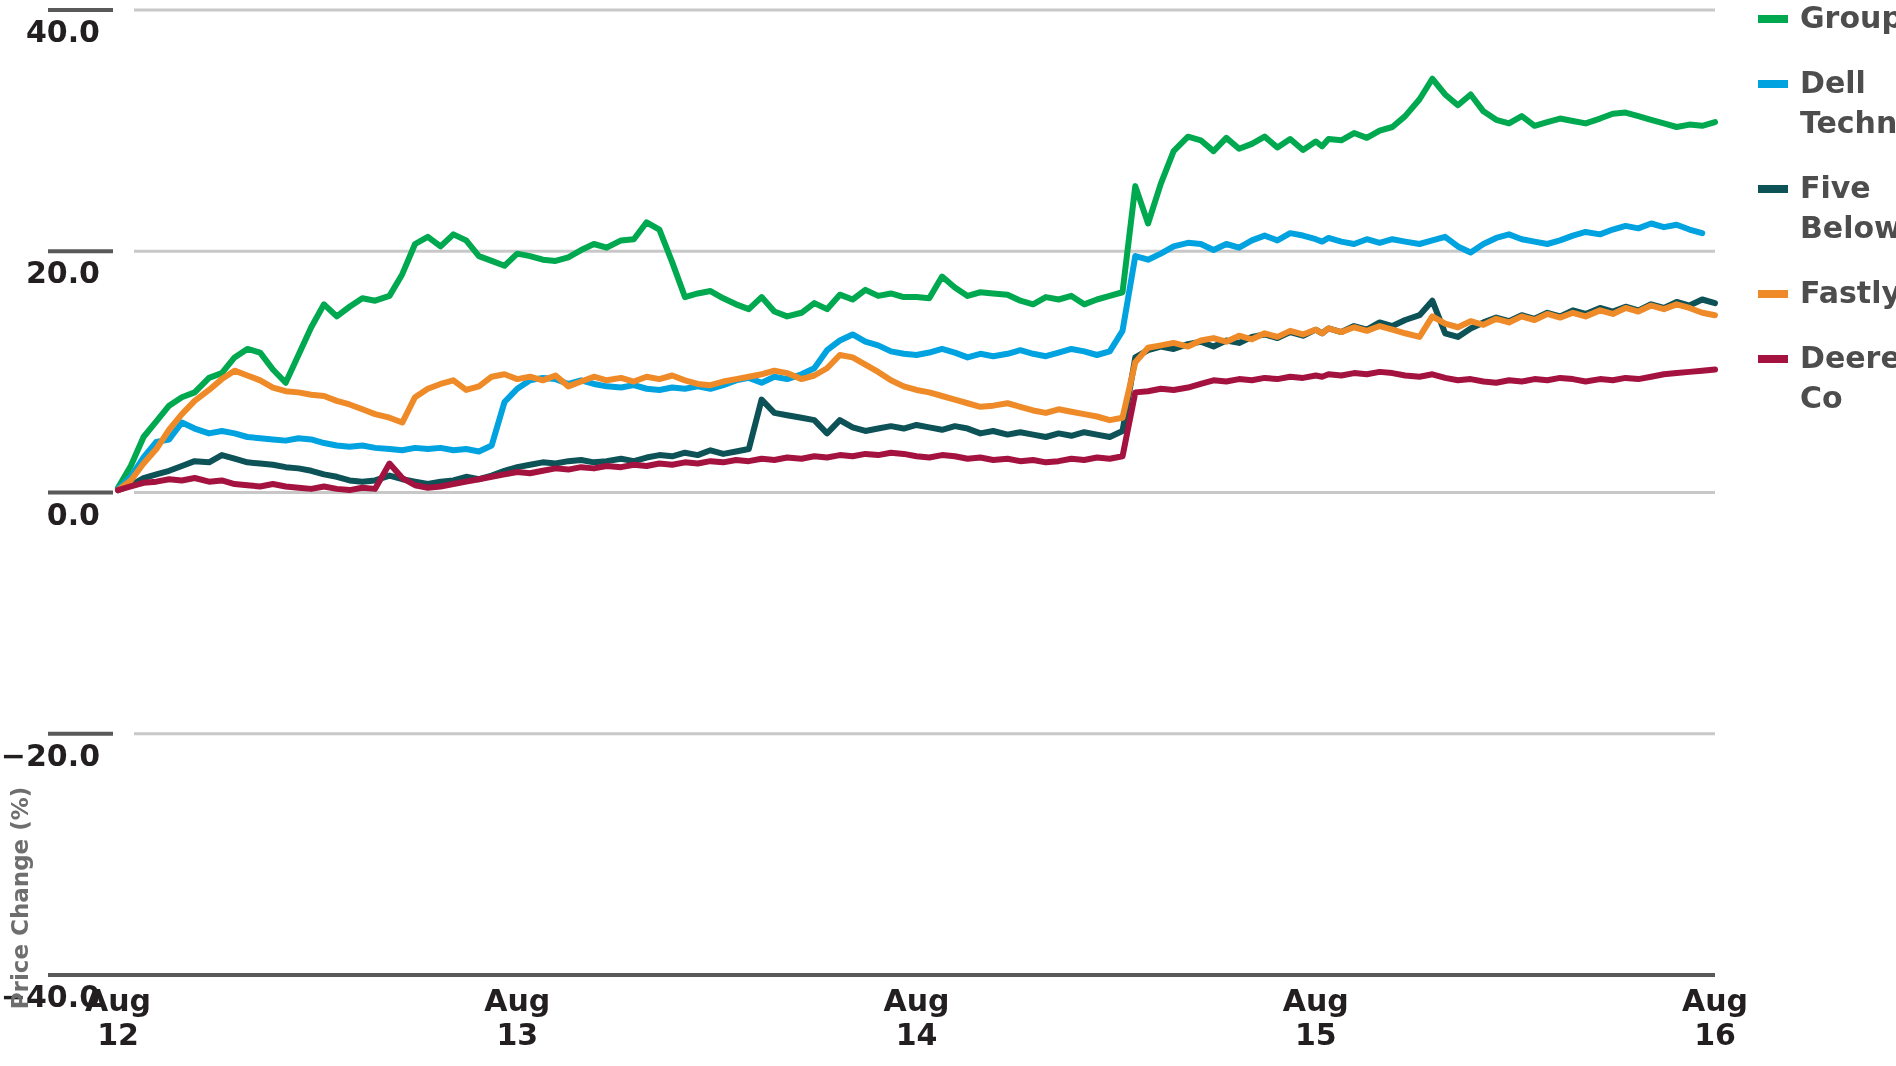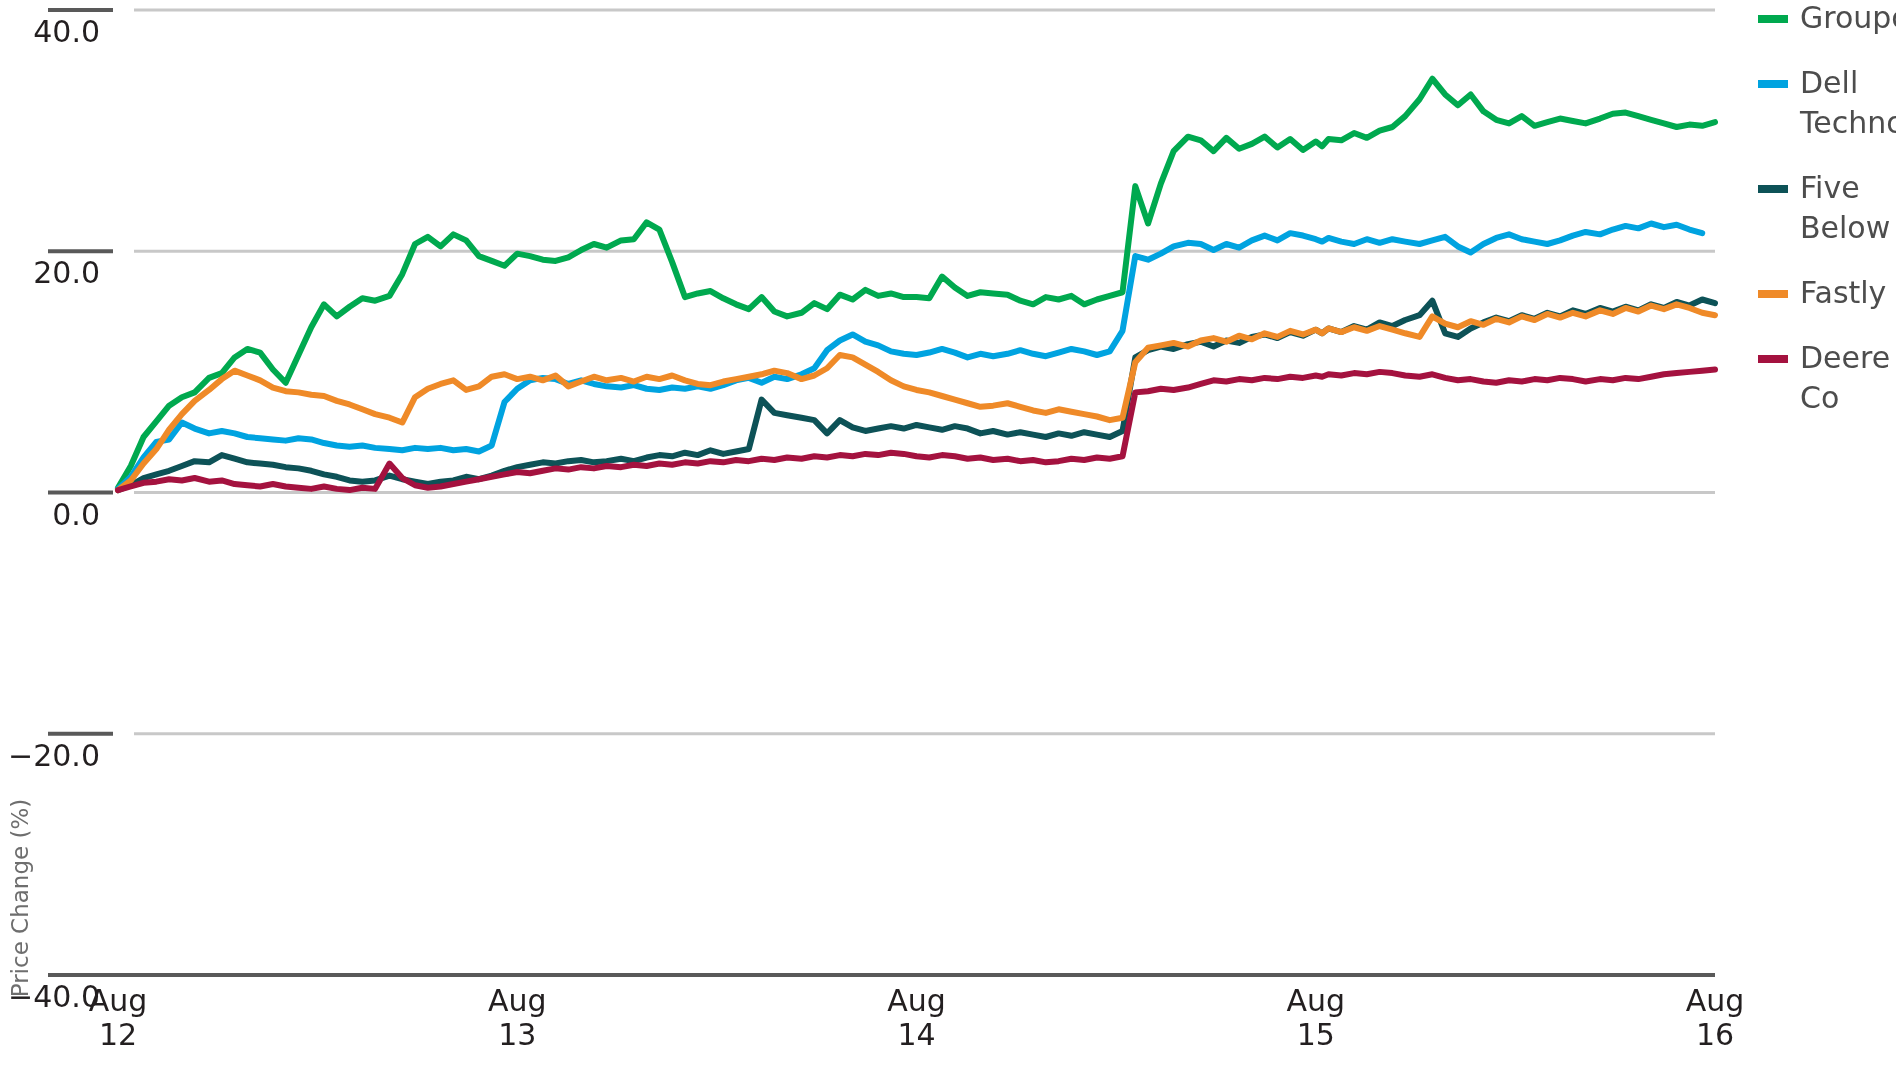--- a/index.html
+++ b/index.html
@@ -10,20 +10,21 @@
   body {
     width: 1896px;
     height: 1066px;
     font-family: "DejaVu Sans", sans-serif;
     overflow: hidden;
   }
   #chart-root {
     position: relative;
     width: 1896px;
     height: 1066px;
+    font-weight: bold;
   }
   svg.plot {
     position: absolute;
     top: 0;
     left: 0;
     width: 1896px;
     height: 1066px;
     display: block;
   }
   .tick-label {

